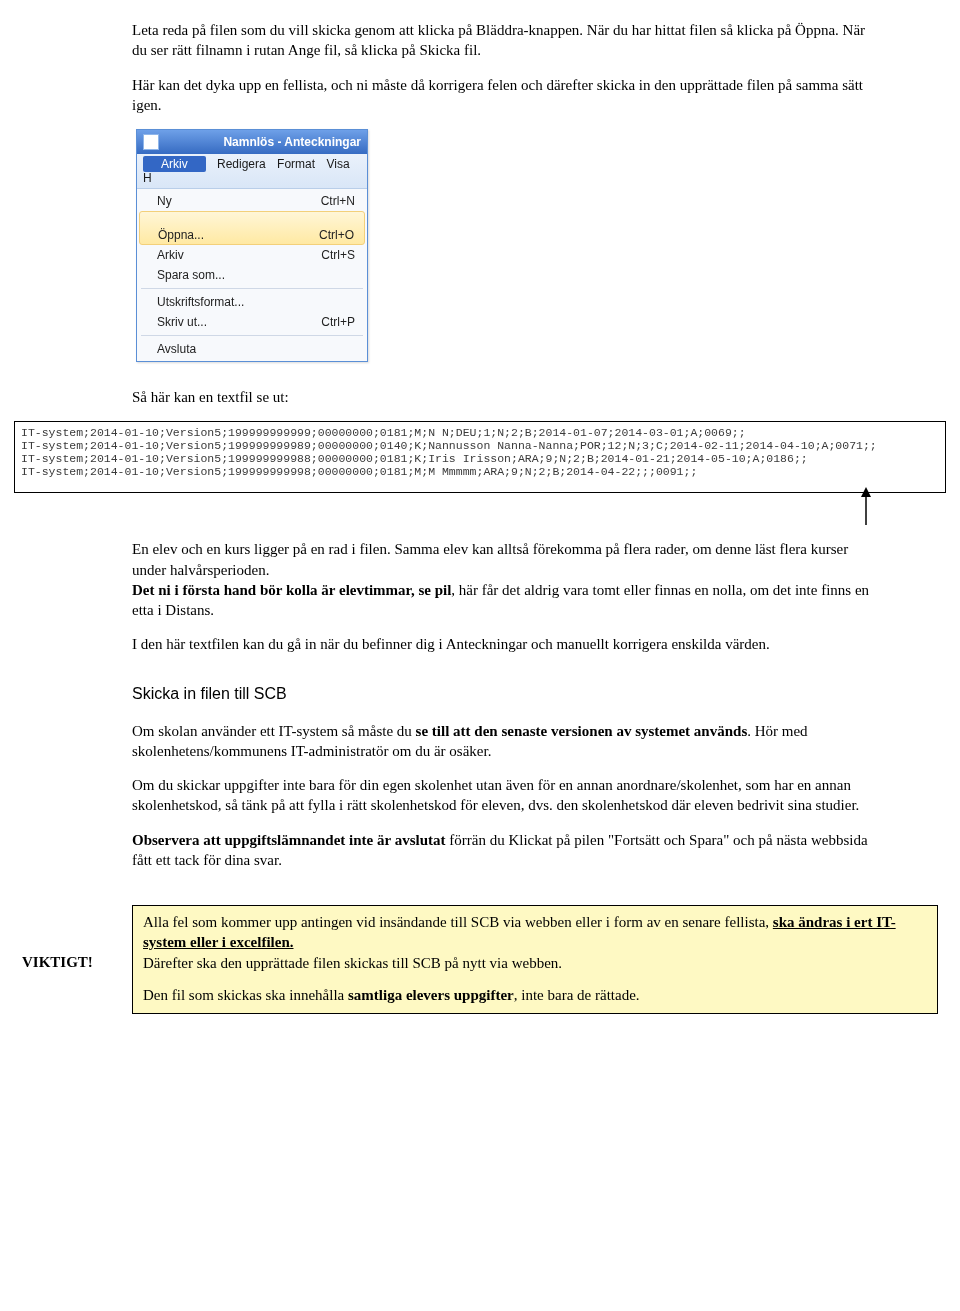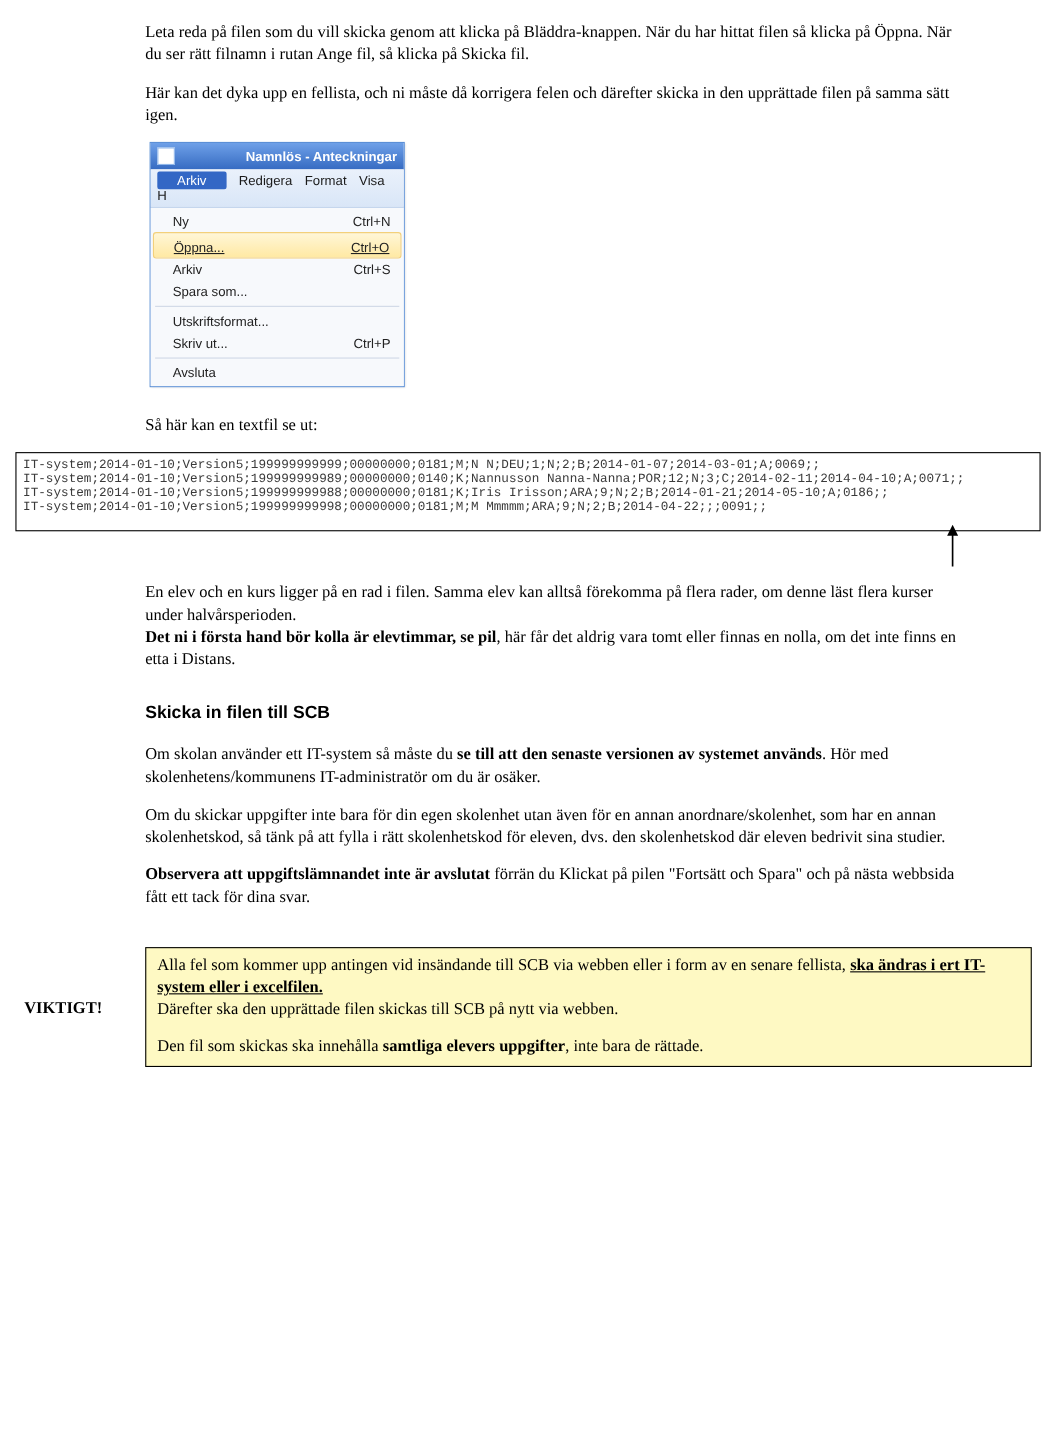--- a/index.html
+++ b/index.html
@@ -21,21 +21,21 @@
     margin-right: 80px;
   }
   p {
     margin: 0 0 14px 0;
     line-height: 1.35;
   }
   .bold { font-weight: bold; }
   .u { text-decoration: underline; }
   h3.section {
     font-family: Arial, Helvetica, sans-serif;
-    font-weight: bold;
+    font-weight: normal;
     font-size: 16px;
     margin: 30px 0 18px 0;
   }
 
   
   .notepad {
     width: 230px;
     border: 1px solid #5b8fd6;
     background: #fff;
     font-family: "Segoe UI", Tahoma, Arial, sans-serif;
@@ -78,22 +78,21 @@
     display: flex;
     justify-content: space-between;
     padding: 3px 12px 3px 20px;
     color: #222;
   }
   .np-item.highlight {
     background: linear-gradient(#fff6d7, #ffe9a3);
     border: 1px solid #f3d07a;
     margin: 0 2px;
     border-radius: 3px;
-    padding: 6px 10px 2px 18px;
-    text-decoration: underline;
+    padding: 16px 10px 2px 18px;
   }
   .np-sep {
     border-top: 1px solid #cfd8e6;
     margin: 3px 4px;
   }
 
   
   .textfile-box {
     border: 1px solid #000;
     margin: 6px 12px 0 12px;
@@ -201,20 +200,21 @@
       <line x1="20" y1="38" x2="20" y2="6" stroke="#000" stroke-width="1.5"></line>
       <polygon points="20,0 15,10 25,10" fill="#000"></polygon>
     </svg>
   </div>
 
   <div class="content">
     <p>
       <span>En elev och en kurs ligger på en rad i filen. Samma elev kan alltså förekomma på flera rader, om denne läst flera kurser under halvårsperioden.</span><br>
       <span class="bold">Det ni i första hand bör kolla är elevtimmar, se pil</span><span>, här får det aldrig vara tomt eller finnas en nolla, om det inte finns en etta i Distans.</span>
     </p>
+    <p>I den här textfilen kan du gå in när du befinner dig i Anteckningar och manuellt korrigera enskilda värden.</p>
 
     <h3 class="section">Skicka in filen till SCB</h3>
 
     <p>
       <span>Om skolan använder ett IT-system så måste du </span><span class="bold">se till att den senaste versionen av systemet används</span><span>. Hör med skolenhetens/kommunens IT-administratör om du är osäker.</span>
     </p>
     <p>Om du skickar uppgifter inte bara för din egen skolenhet utan även för en annan anordnare/skolenhet, som har en annan skolenhetskod, så tänk på att fylla i rätt skolenhetskod för eleven, dvs. den skolenhetskod där eleven bedrivit sina studier.</p>
     <p>
       <span class="bold">Observera att uppgiftslämnandet inte är avslutat</span><span> förrän du Klickat på  pilen "Fortsätt och Spara" och på nästa webbsida fått ett tack för dina svar.</span>
     </p>

